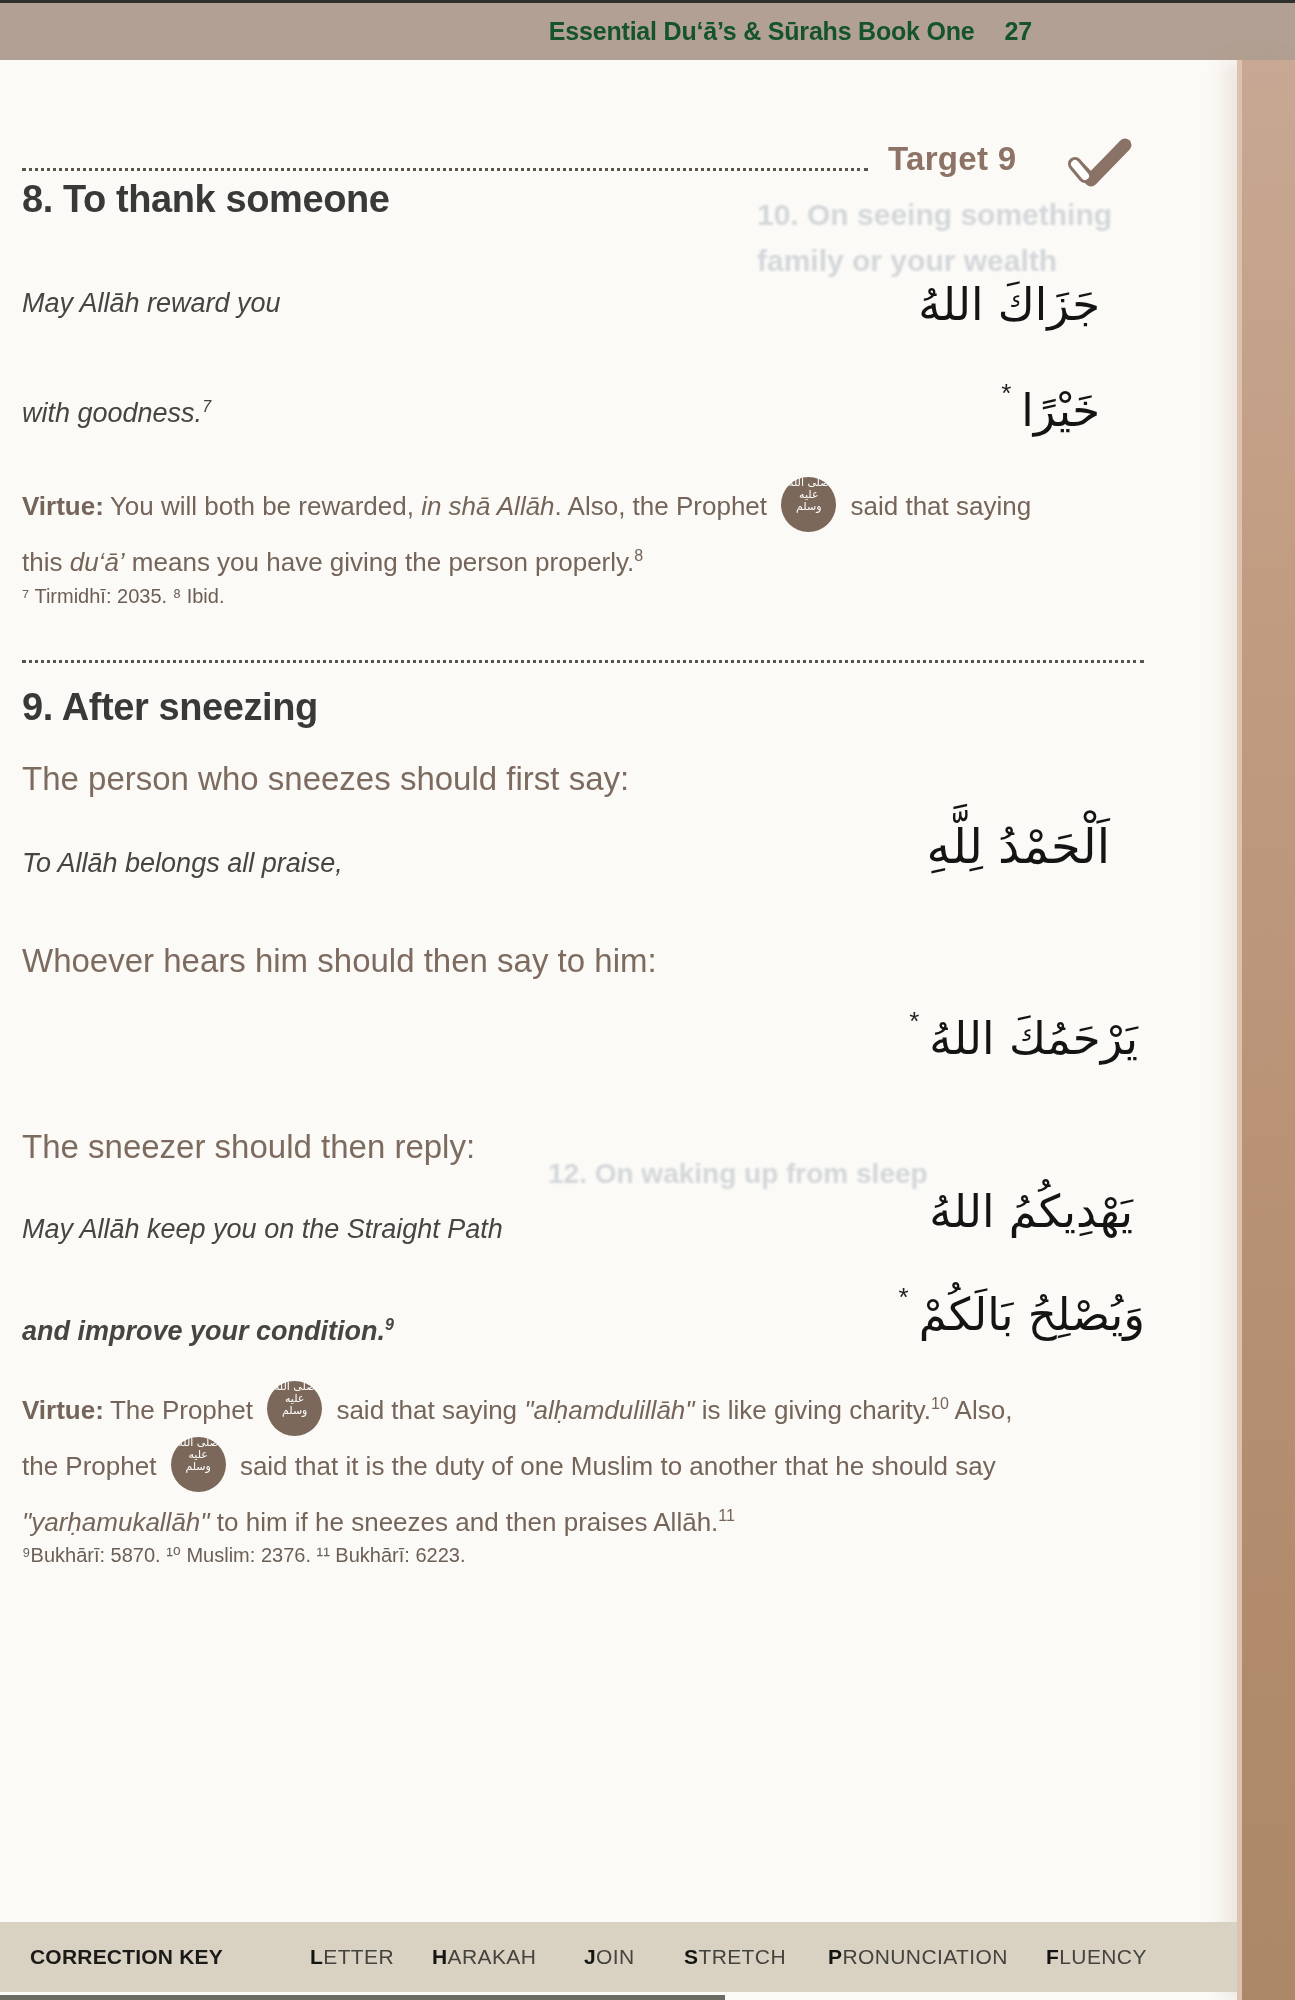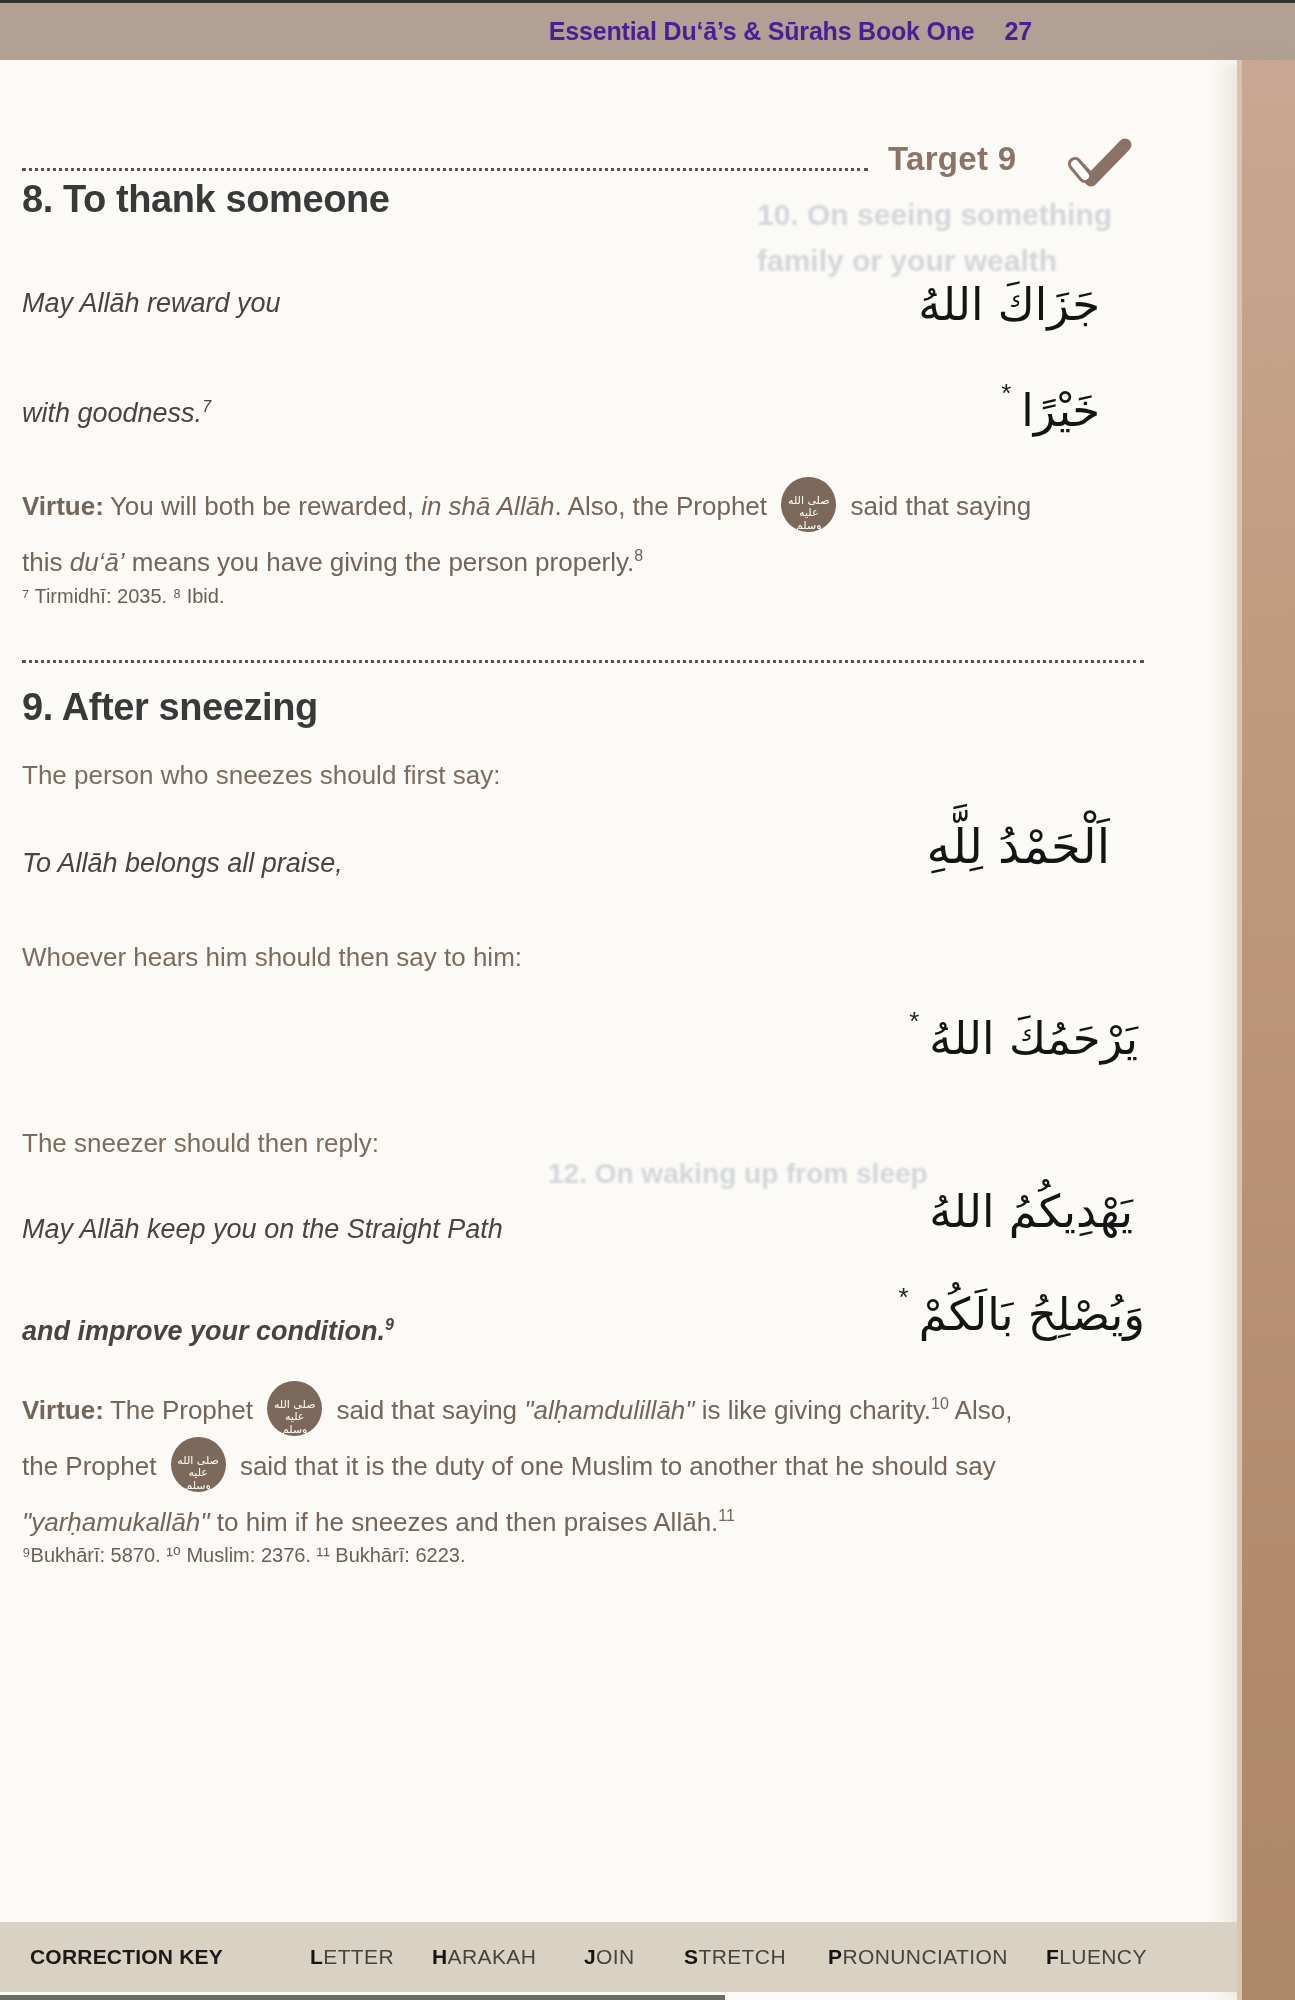--- a/index.html
+++ b/index.html
@@ -8,21 +8,21 @@
     background:#fbfaf7;
     font-family:"Liberation Sans","DejaVu Sans",sans-serif;
   }
   .topline{position:absolute;top:0;left:0;width:100%;height:3px;background:#2e322b;}
   .header{
     position:absolute;top:3px;left:0;width:100%;height:57px;background:#b1a093;
     display:flex;align-items:center;justify-content:flex-end;
     padding-right:263px;box-sizing:border-box;gap:30px;
   }
   .header-title,.header-page{
-    color:#4c1d95;font-weight:700;font-size:25px;letter-spacing:-0.2px;
+    color:#14532d;font-weight:700;font-size:25px;letter-spacing:-0.2px;
   }
   .side-strip{
     position:absolute;top:60px;right:0;width:58px;height:1940px;
     background:linear-gradient(180deg,#c8a894 0%,#c19c81 28%,#ba9377 55%,#b18b6c 80%,#ad8868 100%);
     border-left:5px solid #dcc2af;box-sizing:border-box;
     box-shadow:-12px 0 18px rgba(180,140,110,0.18);
   }
   
   .ghost{
     position:absolute;font-weight:700;color:rgba(148,157,170,0.38);
@@ -40,38 +40,38 @@
     position:absolute;left:22px;margin:0;font-size:38px;font-weight:700;
     color:#393939;letter-spacing:-0.4px;white-space:nowrap;
   }
   .s8h{top:178px;}
   .s9h{top:686px;}
   .en{
     position:absolute;left:22px;font-size:27px;color:#474442;white-space:nowrap;
   }
   .it{font-style:italic;}
   .intro{
-    position:absolute;left:22px;font-size:26px;color:#7d6b60;white-space:nowrap;
+    position:absolute;left:22px;font-size:33px;color:#7d6b60;white-space:nowrap;
   }
   .en sup,.vline sup{font-size:16px;vertical-align:super;line-height:0;}
   .ar{
     position:absolute;direction:rtl;font-family:"DejaVu Sans",sans-serif;
     font-size:45px;color:#141414;white-space:nowrap;
   }
   .ast{
     font-size:26px;position:relative;top:-24px;margin-right:10px;
     font-family:"Liberation Sans",sans-serif;color:#222;
   }
   .virtue{position:absolute;left:22px;color:#746459;font-size:26px;}
   .vline{height:56px;line-height:56px;white-space:nowrap;}
   .virtue b{font-weight:700;margin-right:6px;}
   .v1{top:478px;}
   .v2{top:1382px;}
   .saw{
-    display:inline-flex;align-items:flex-end;justify-content:center;
+    display:inline-flex;align-items:flex-start;justify-content:center;
     width:55px;height:55px;border-radius:50%;background:#7b685a;
     vertical-align:middle;margin:-8px 7px 0 7px;
   }
   .saw-txt{
     font-family:"DejaVu Sans",sans-serif;font-size:11px;line-height:1.1;
     color:#fff;text-align:center;direction:rtl;width:42px;white-space:normal;
   }
   .footnote{position:absolute;left:22px;font-size:20px;color:#6b5e54;white-space:nowrap;}
   .f1{top:585px;}
   .f2{top:1543px;}

